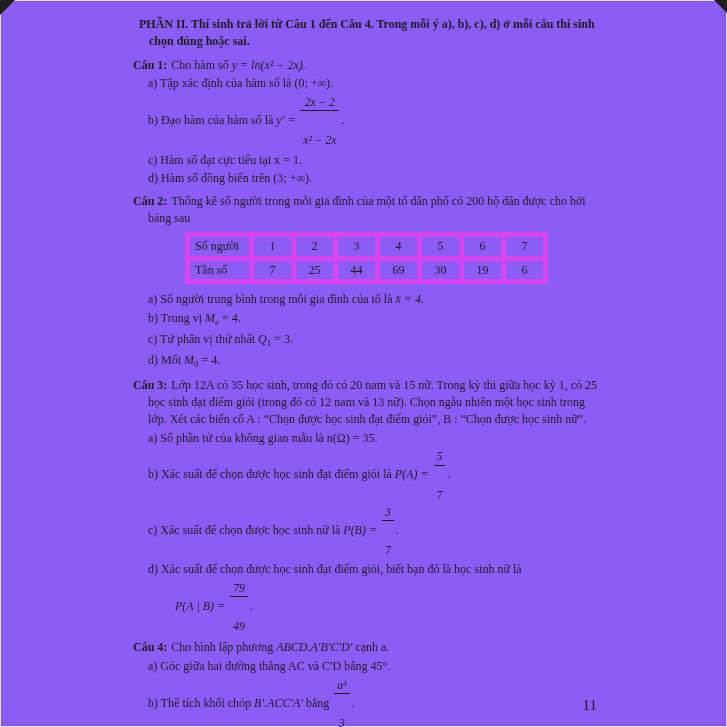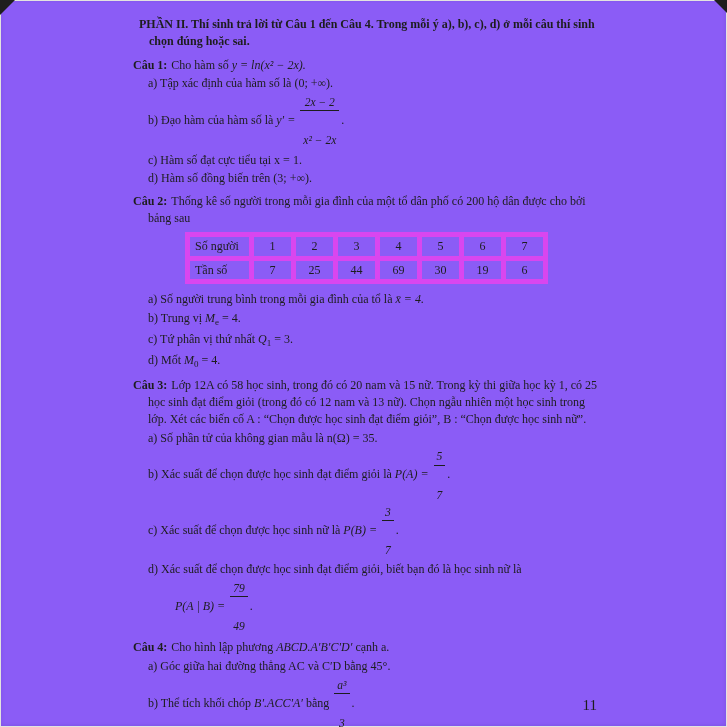--- a/index.html
+++ b/index.html
@@ -133,21 +133,21 @@
           </tr>
         </tbody>
       </table>
       <p class="item"><span>a) Số người trung bình trong mỗi gia đình của tổ là </span><span class="mi">x̄ = 4.</span></p>
       <p class="item"><span>b) Trung vị </span><span class="mi">M</span><sub>e</sub><span> = 4.</span></p>
       <p class="item"><span>c) Tứ phân vị thứ nhất </span><span class="mi">Q</span><sub>1</sub><span> = 3.</span></p>
       <p class="item"><span>d) Mốt </span><span class="mi">M</span><sub>0</sub><span> = 4.</span></p>
     </div>
 
     <div class="q">
-      <p class="q-head"><b class="q-label">Câu 3:</b><span>Lớp 12A có 58 học sinh, trong đó có 20 nam và 15 nữ. Trong kỳ thi giữa học kỳ 1, có 25 học sinh đạt điểm giỏi (trong đó có 12 nam và 13 nữ). Chọn ngẫu nhiên một học sinh trong lớp. Xét các biến cố A : “Chọn được học sinh đạt điểm giỏi”, B : “Chọn được học sinh nữ”.</span></p>
+      <p class="q-head"><b class="q-label">Câu 3:</b><span>Lớp 12A có 35 học sinh, trong đó có 20 nam và 15 nữ. Trong kỳ thi giữa học kỳ 1, có 25 học sinh đạt điểm giỏi (trong đó có 12 nam và 13 nữ). Chọn ngẫu nhiên một học sinh trong lớp. Xét các biến cố A : “Chọn được học sinh đạt điểm giỏi”, B : “Chọn được học sinh nữ”.</span></p>
       <p class="item">a) Số phần tử của không gian mẫu là n(Ω) = 35.</p>
       <p class="item taller"><span>b) Xác suất để chọn được học sinh đạt điểm giỏi là </span><span class="mi">P(A) = </span><span class="frac"><span class="num">5</span><span class="den">7</span></span><span>.</span></p>
       <p class="item taller"><span>c) Xác suất để chọn được học sinh nữ là </span><span class="mi">P(B) = </span><span class="frac"><span class="num">3</span><span class="den">7</span></span><span>.</span></p>
       <p class="item">d) Xác suất để chọn được học sinh đạt điểm giỏi, biết bạn đó là học sinh nữ là</p>
       <p class="item taller indent2"><span class="mi">P(A | B) = </span><span class="frac"><span class="num">79</span><span class="den">49</span></span><span>.</span></p>
     </div>
 
     <div class="q">
       <p class="q-head"><b class="q-label">Câu 4:</b><span>Cho hình lập phương </span><span class="mi">ABCD.A′B′C′D′</span><span> cạnh a.</span></p>
       <p class="item">a) Góc giữa hai đường thẳng AC và C′D bằng 45°.</p>

